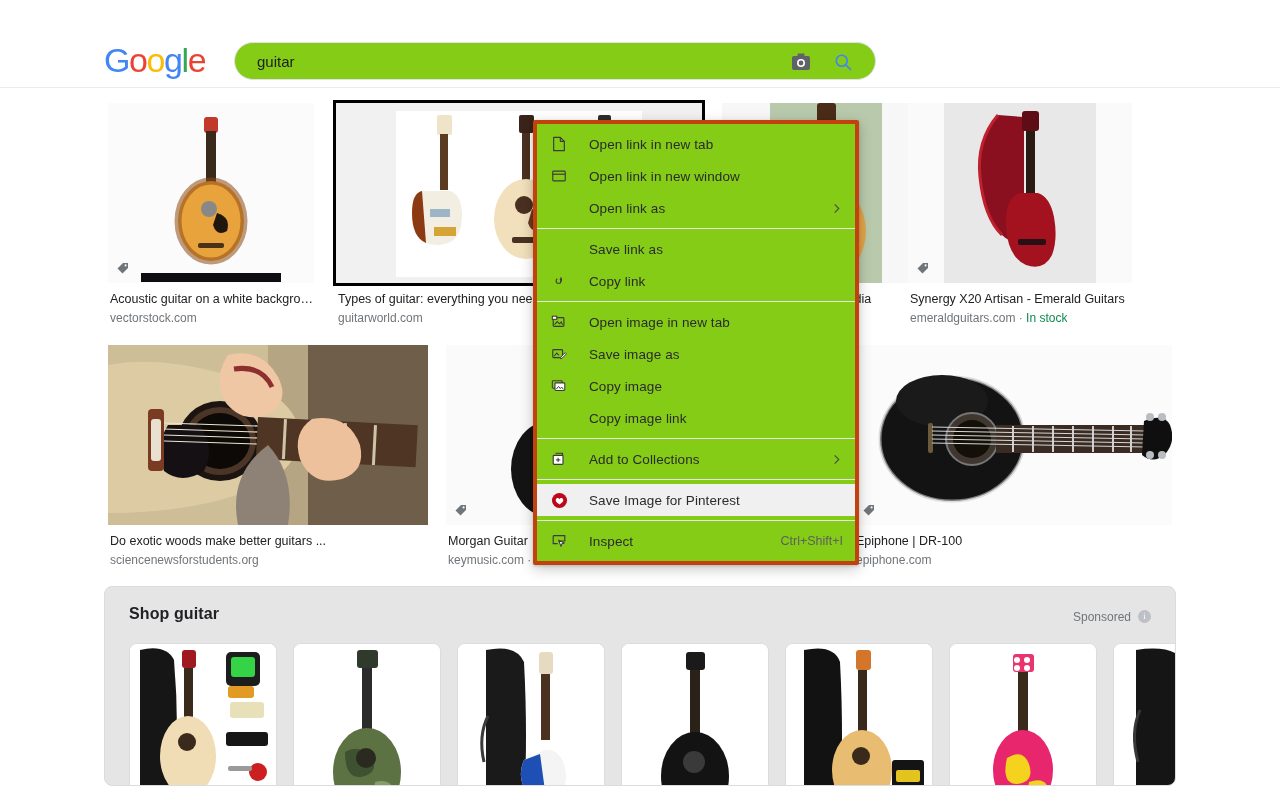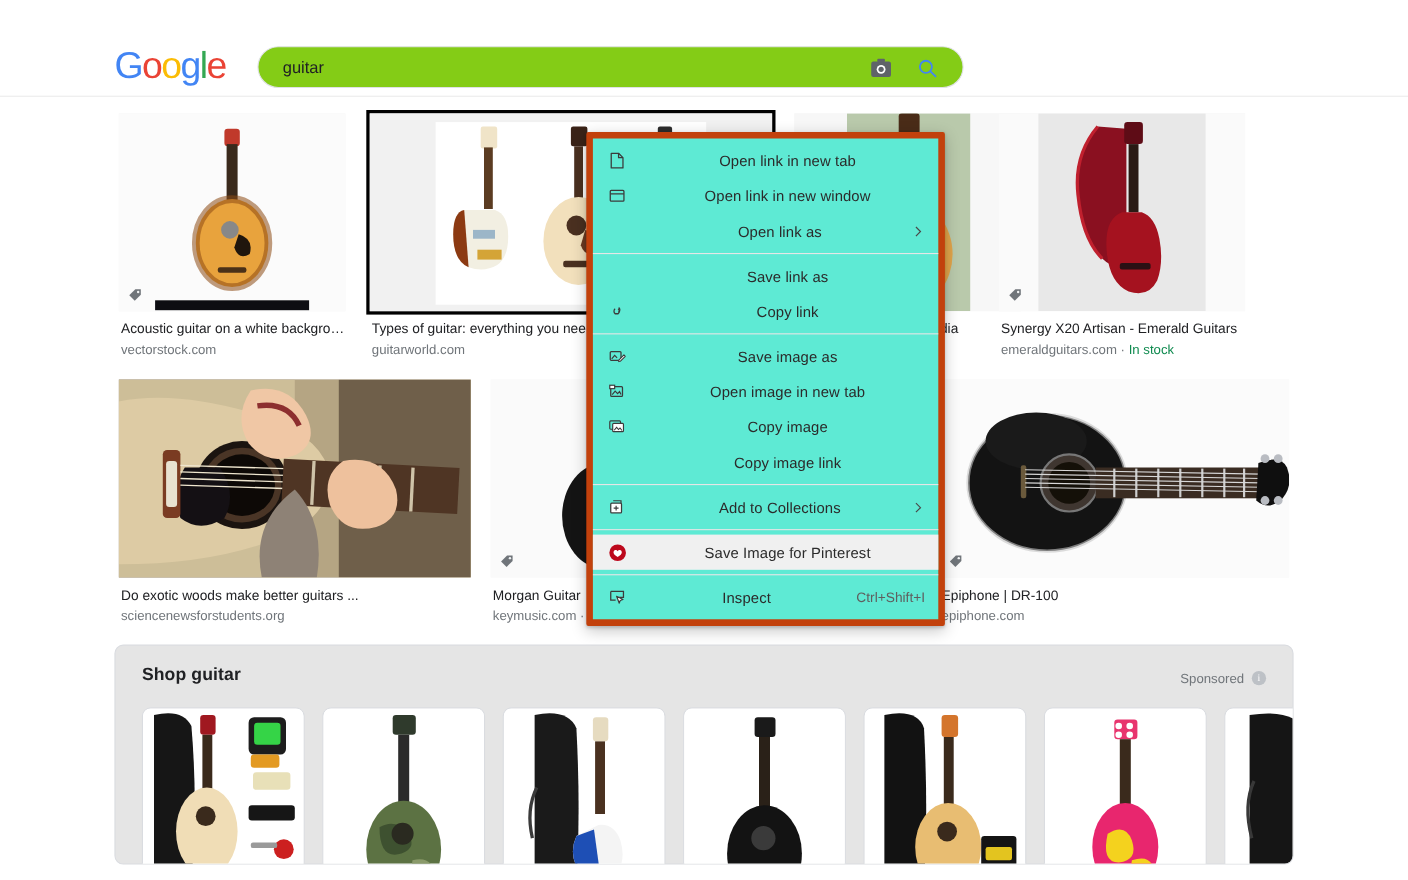--- a/index.html
+++ b/index.html
@@ -99,26 +99,26 @@
   .shop-card {
     position: absolute; top: 56px; width: 148px; height: 160px;
     border: 1px solid #dadce0; border-radius: 8px; background: #fff;
     overflow: hidden; cursor: pointer;
   }
   .shop-card .pimg { position: relative; width: 100%; height: 100%; overflow: hidden; }
 
   
   .ctxmenu {
     position: absolute; left: 533px; top: 120px; width: 326px;
-    background: #5eead4;
-    border: 6px solid #c2410c; border-radius: 2px;
+    background: #84cc16;
+    border: 4px solid #c2410c; border-radius: 2px;
     box-shadow: 0 4px 14px rgba(0,0,0,.22), 0 1px 3px rgba(0,0,0,.16);
     padding: 4px 0 4px 0;
     z-index: 50;
-    font-size: 13.5px; color: #2b2b2b; text-align: center;
+    font-size: 13.5px; color: #2b2b2b;
   }
   .ctx-item {
     position: relative; display: flex; align-items: center;
     height: 32px; padding: 0 12px 0 12px; cursor: pointer;
     color: #2b2b2b;
   }
   .ctx-item.selected { background: #f0f0f0; }
   .ctx-ico {
     width: 20px; height: 20px; margin-right: 20px;
     display: flex; align-items: center; justify-content: center;
@@ -570,37 +570,37 @@
         <span class="ctx-label">Copy link</span>
       </div>
     </div>
 
     <div class="ctx-sep"></div>
 
     <div>
       <div class="ctx-item">
         <span class="ctx-ico">
           <svg viewBox="0 0 18 18" width="16" height="16">
+            <rect x="2.5" y="4" width="12" height="10" rx="1" fill="none" stroke="#3b3b3b" stroke-width="1.3"></rect>
+            <polyline points="4,12 7,8.5 9.5,11 11.5,9 13,12" fill="none" stroke="#3b3b3b" stroke-width="1.2"></polyline>
+            <rect x="1.5" y="2.5" width="5" height="3.5" fill="#fff" stroke="#3b3b3b" stroke-width="1.2"></rect>
+          </svg>
+        </span>
+        <span class="ctx-label">Open image in new tab</span>
+      </div>
+
+      <div class="ctx-item">
+        <span class="ctx-ico">
+          <svg viewBox="0 0 18 18" width="16" height="16">
             <rect x="2" y="4" width="11" height="9" rx="1" fill="none" stroke="#3b3b3b" stroke-width="1.3"></rect>
             <polyline points="3.5,11.5 6.5,8 9,10.5" fill="none" stroke="#3b3b3b" stroke-width="1.2"></polyline>
             <path d="M11 12.5 l5 -5 l1.4 1.4 l-5 5 l-1.8 .4 z" fill="#fff" stroke="#3b3b3b" stroke-width="1.1" stroke-linejoin="round"></path>
           </svg>
         </span>
         <span class="ctx-label">Save image as</span>
-      </div>
-
-      <div class="ctx-item">
-        <span class="ctx-ico">
-          <svg viewBox="0 0 18 18" width="16" height="16">
-            <rect x="2.5" y="4" width="12" height="10" rx="1" fill="none" stroke="#3b3b3b" stroke-width="1.3"></rect>
-            <polyline points="4,12 7,8.5 9.5,11 11.5,9 13,12" fill="none" stroke="#3b3b3b" stroke-width="1.2"></polyline>
-            <rect x="1.5" y="2.5" width="5" height="3.5" fill="#fff" stroke="#3b3b3b" stroke-width="1.2"></rect>
-          </svg>
-        </span>
-        <span class="ctx-label">Open image in new tab</span>
       </div>
 
       <div class="ctx-item">
         <span class="ctx-ico">
           <svg viewBox="0 0 18 18" width="16" height="16">
             <rect x="1.5" y="3" width="11" height="8.5" rx="1" fill="none" stroke="#3b3b3b" stroke-width="1.2"></rect>
             <rect x="4.5" y="5.5" width="11" height="8.5" rx="1" fill="#fff" stroke="#3b3b3b" stroke-width="1.2"></rect>
             <polyline points="6,12.5 8.5,9.5 10.5,11.8 12,10.2 14,12.8" fill="none" stroke="#3b3b3b" stroke-width="1.1"></polyline>
           </svg>
         </span>

